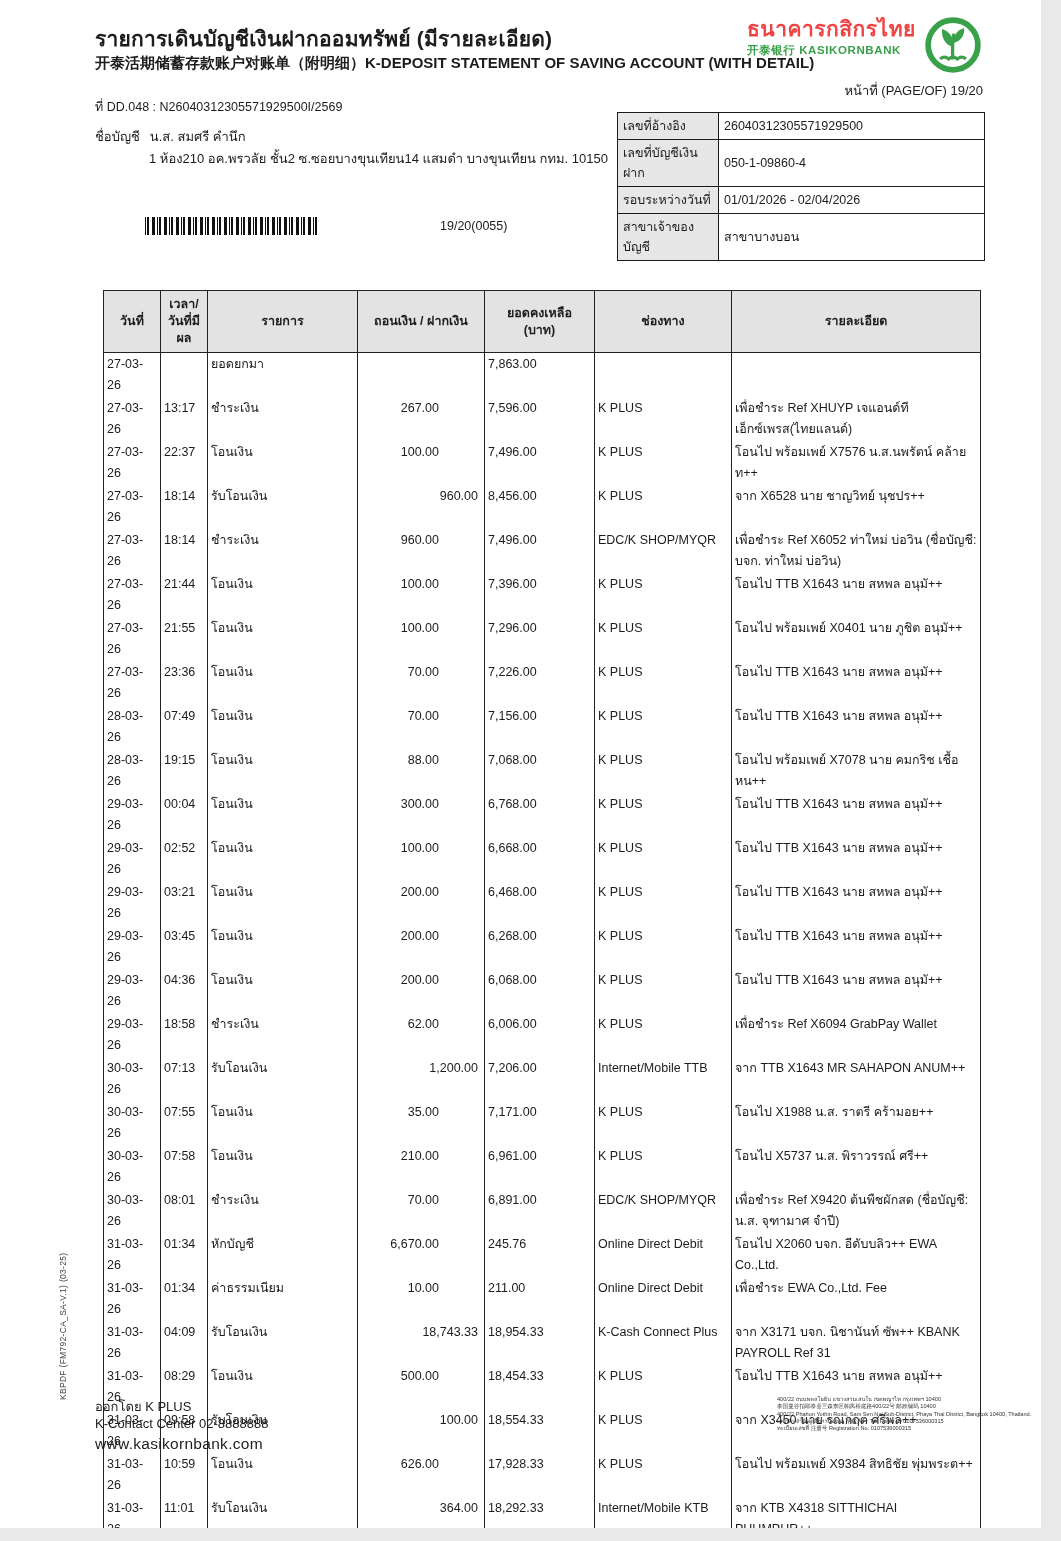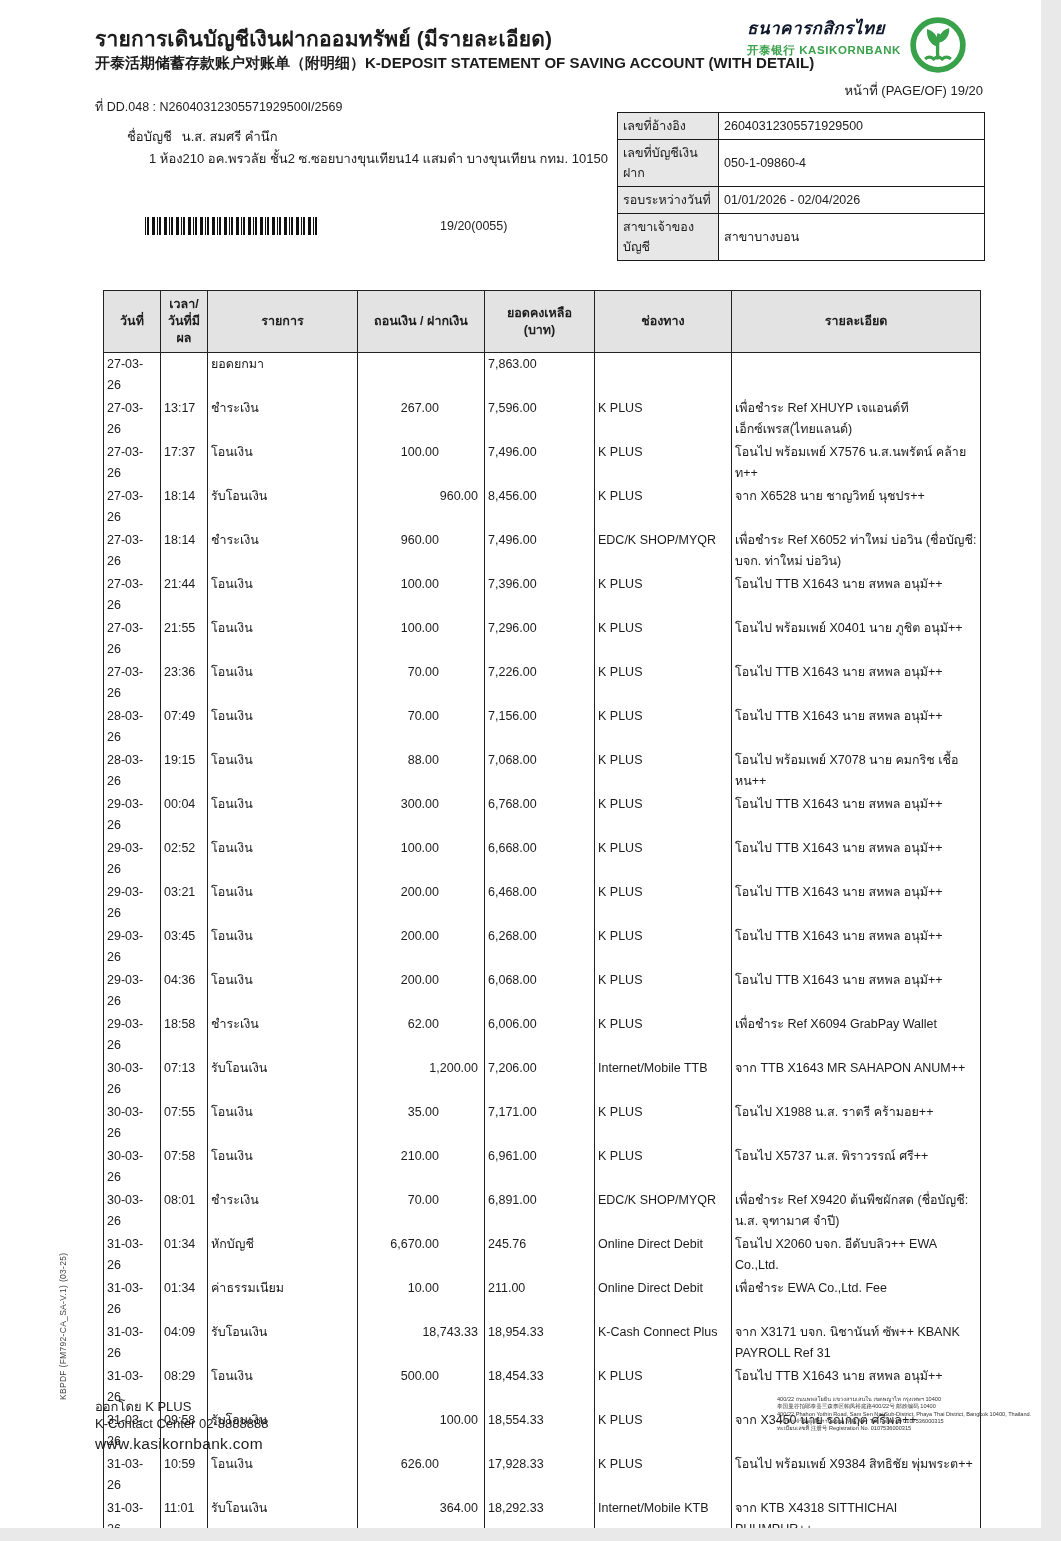--- a/index.html
+++ b/index.html
@@ -5,28 +5,28 @@
   * { margin:0; padding:0; box-sizing:border-box; }
   html,body { background:#e9e9e9; }
   body { font-family:"Liberation Sans", sans-serif; color:#1c1c1c; }
   .page { position:relative; width:1041px; height:1528px; background:#ffffff; overflow:hidden; }
 
   
   .doc-title { position:absolute; left:95px; top:22px; font-size:21px; font-weight:bold; letter-spacing:.2px; }
   .doc-subtitle { position:absolute; left:95px; top:54px; font-size:15px; font-weight:bold; }
   .brand { position:absolute; left:747px; top:16px; display:flex; align-items:flex-start; gap:8px; }
   .brand-text { text-align:left; }
-  .brand-th { font-size:17px; font-weight:bold; color:#0f172a; line-height:25px; letter-spacing:.5px;font-style:italic; }
+  .brand-th { font-size:21px; font-weight:bold; color:#ef4444; line-height:25px; letter-spacing:.5px; }
   .brand-en { font-size:11.5px; font-weight:bold; color:#3aa14b; letter-spacing:.6px; margin-top:2px; }
   .brand-logo { width:58px; height:58px; }
   .page-of { position:absolute; right:58px; top:80px; font-size:13px; }
   .doc-no { position:absolute; left:95px; top:97px; font-size:12.5px; }
 
   
-  .acct-line1 { position:absolute; left:95px; top:126px; font-size:13px;margin-left:32px; }
+  .acct-line1 { position:absolute; left:95px; top:126px; font-size:13px; }
   .acct-line1 .lbl { margin-right:10px; }
   .acct-line2 { position:absolute; left:149px; top:148px; font-size:13px; }
 
   
   .info-box { position:absolute; left:617px; top:112px; width:368px; border-collapse:collapse; }
   .info-box td { border:1px solid #1a1a1a; font-size:12.5px; padding:3px 5px; height:23px; }
   .info-box td.l { background:#e7e7e7; width:101px; font-weight:normal; }
 
   
   .barcode { position:absolute; left:145px; top:217px; width:188px; height:18px; display:flex; align-items:stretch; }
@@ -190,21 +190,21 @@
           <td class="c-desc">ชำระเงิน</td>
           <td class="c-amt">
             <span class="wd">267.00</span>
           </td>
           <td class="c-bal">7,596.00</td>
           <td class="c-chan">K PLUS</td>
           <td class="c-det">เพื่อชำระ Ref XHUYP เจแอนด์ที เอ็กซ์เพรส(ไทยแลนด์)</td>
         </tr>
         <tr>
           <td class="c-date">27-03-26</td>
-          <td class="c-time">17:37</td>
+          <td class="c-time">22:37</td>
           <td class="c-desc">โอนเงิน</td>
           <td class="c-amt">
             <span class="wd">100.00</span>
           </td>
           <td class="c-bal">7,496.00</td>
           <td class="c-chan">K PLUS</td>
           <td class="c-det">โอนไป พร้อมเพย์ X7576 น.ส.นพรัตน์ คล้ายท++</td>
         </tr>
         <tr>
           <td class="c-date">27-03-26</td>

